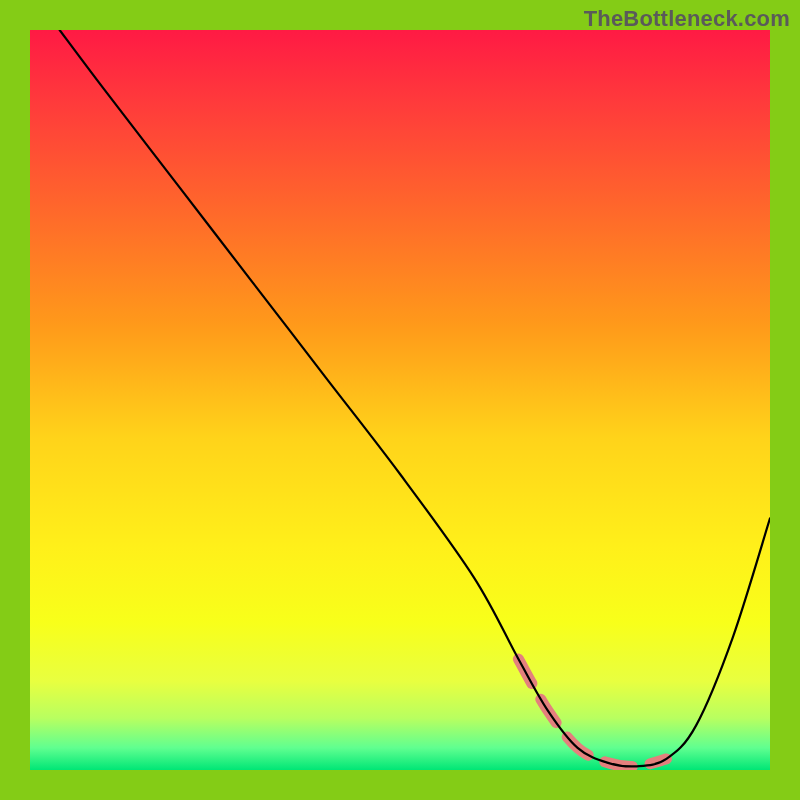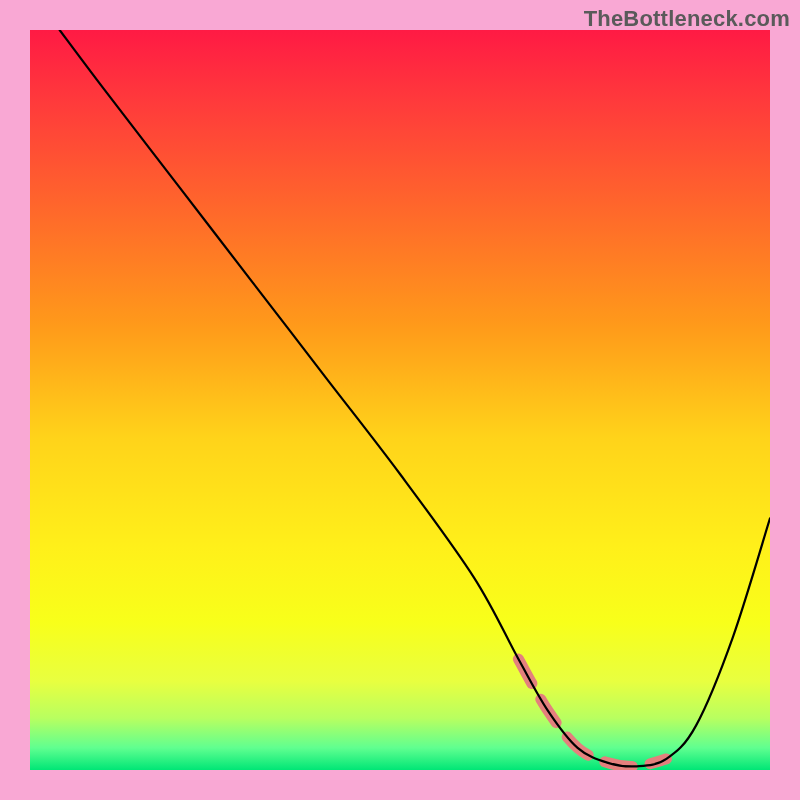--- a/index.html
+++ b/index.html
@@ -1,21 +1,21 @@
 <!DOCTYPE html>
 <html><head>
 <meta charset="utf-8">
 <style>
   * { margin: 0; padding: 0; box-sizing: border-box; }
   html, body { width: 800px; height: 800px; overflow: hidden; background: #000; }
   .frame {
     position: relative;
     width: 800px;
     height: 800px;
-    background: #f9a8d4;
+    background: #84cc16;
   }
   .plot-area {
     position: absolute;
     left: 30px;
     top: 30px;
     width: 740px;
     height: 740px;
     background: linear-gradient(to bottom,
       #ff1a44 0%,
       #ff3b3b 10%,

